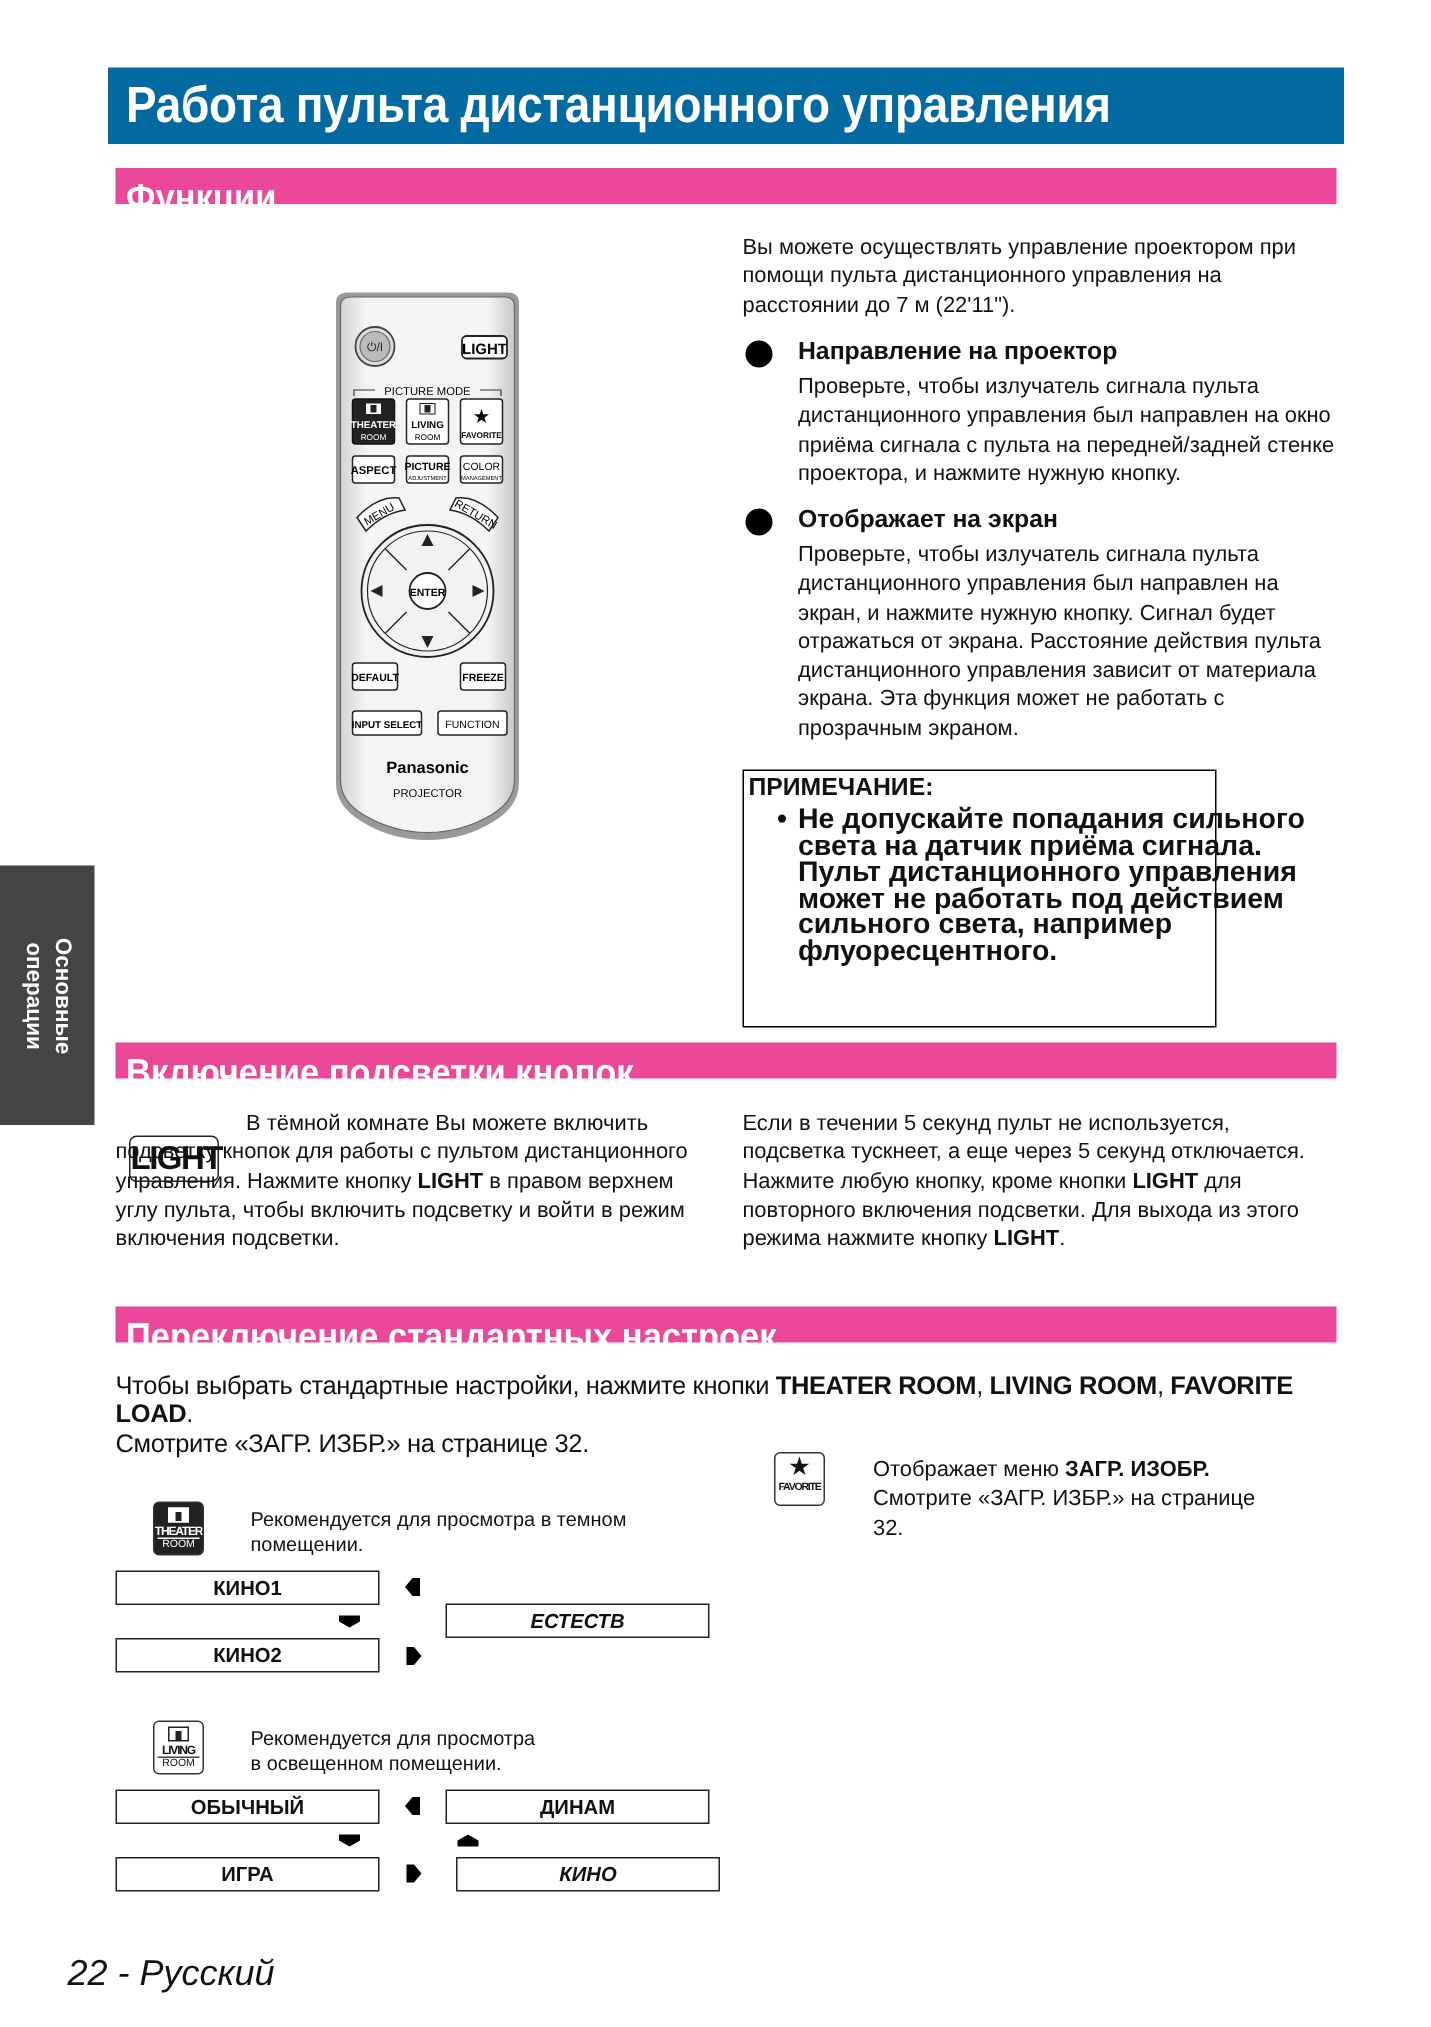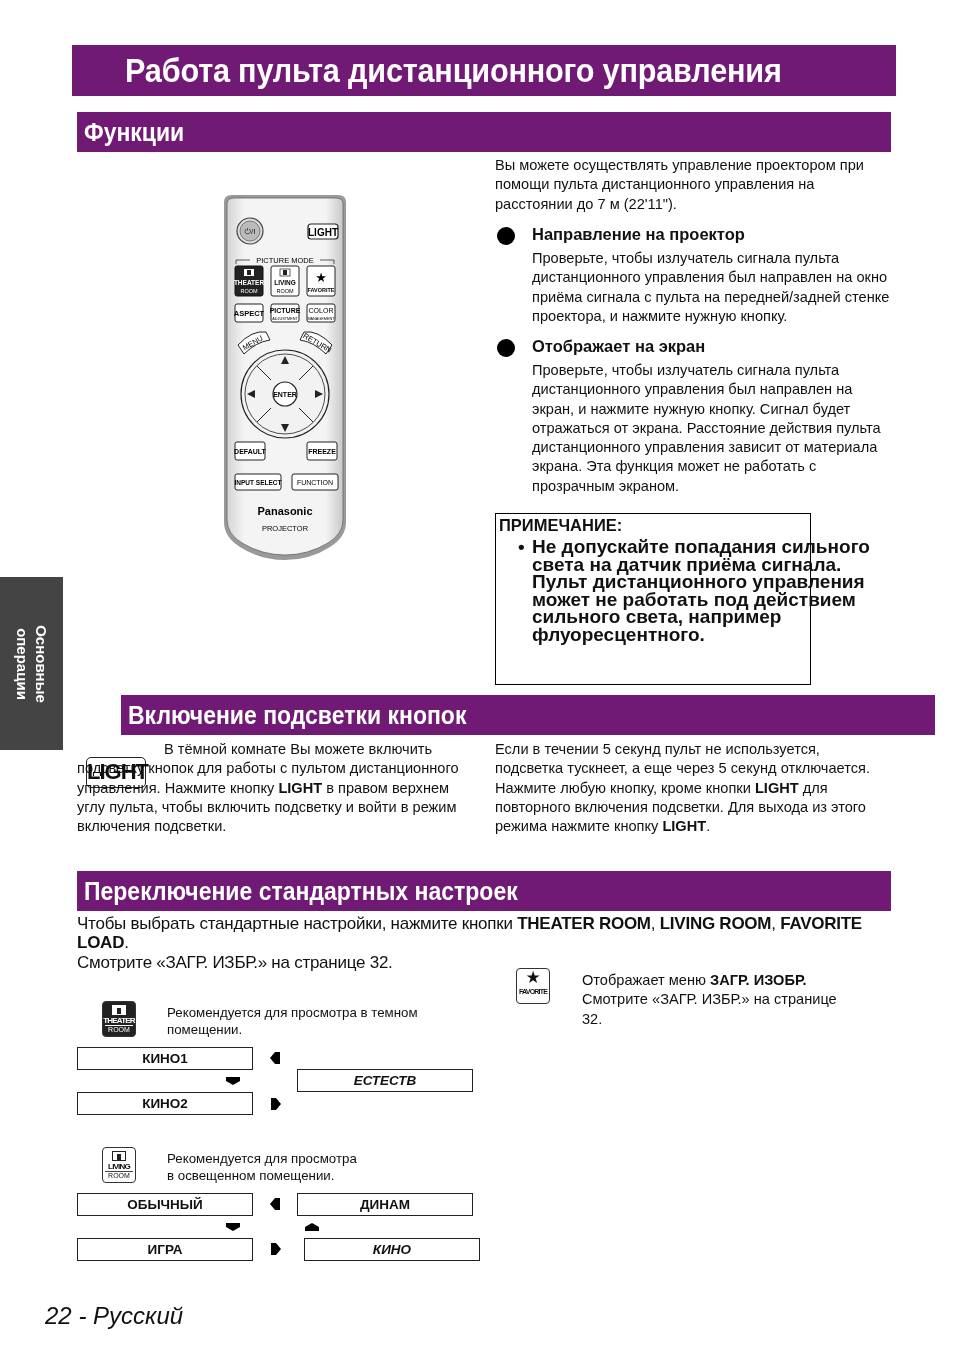--- a/index.html
+++ b/index.html
@@ -4,30 +4,29 @@
 <style>
   * { box-sizing: border-box; margin: 0; padding: 0; }
   body {
     width: 954px; height: 1351px; background: #ffffff; position: relative;
     font-family: "Liberation Sans", sans-serif; color: #111; overflow: hidden;
   }
   .abs { position: absolute; }
 
   
   .title-bar {
-    left: 72px; top: 45px; width: 824px; height: 51px; background: #701a75;
+    left: 72px; top: 45px; width: 824px; height: 51px; background: #0369a1;
     color: #fff; font-weight: bold; font-size: 34px; line-height: 51px;
     padding-left: 12px; white-space: nowrap; letter-spacing: -0.2px;
     transform-origin: left center;
-    text-align: center;
   }
   .title-bar span { display: inline-block; transform: scaleX(0.9); transform-origin: left center; }
 
   .section-bar {
-    left: 77px; width: 814px; height: 40px; background: #701a75; color: #fff;
+    left: 77px; width: 814px; height: 24px; background: #ec4899; color: #fff;
     font-weight: bold; font-size: 25px; line-height: 40px; padding-left: 7px;
     white-space: nowrap;
   }
   .section-bar span { display: inline-block; transform: scaleX(0.92); transform-origin: left center; }
 
   
   .side-tab {
     left: 0; top: 577px; width: 63px; height: 173px; background: #444;
   }
   .side-tab-text {
@@ -221,21 +220,21 @@
   <ul class="note-list">
     <li>Не допускайте попадания сильного света на датчик приёма сигнала. Пульт дистанционного управления может не работать под действием сильного света, например флуоресцентного.</li>
   </ul>
 </div>
 
 <div class="abs side-tab">
   <div class="side-tab-text" style="white-space:pre;">Основные
 операции</div>
 </div>
 
-<div class="abs section-bar" style="top:695px;margin-left:44px;"><span>Включение подсветки кнопок</span></div>
+<div class="abs section-bar" style="top:695px;"><span>Включение подсветки кнопок</span></div>
 
 <div class="abs light-icon">LIGHT</div>
 
 <div class="abs p" style="left:77px; top:740px; width:390px; text-indent:87px;"><span>В тёмной комнате Вы можете включить подсветку кнопок для работы с пультом дистанционного управления. Нажмите кнопку </span><b>LIGHT</b><span> в правом верхнем углу пульта, чтобы включить подсветку и войти в режим включения подсветки.</span></div>
 
 <div class="abs p" style="left:495px; top:740px; width:396px;"><span>Если в течении 5 секунд пульт не используется, подсветка тускнеет, а еще через 5 секунд отключается. Нажмите любую кнопку, кроме кнопки </span><b>LIGHT</b><span> для повторного включения подсветки. Для выхода из этого режима нажмите кнопку </span><b>LIGHT</b><span>.</span></div>
 
 <div class="abs section-bar" style="top:871px;"><span>Переключение стандартных настроек</span></div>
 
 <div class="abs p" style="left:77px; top:914px; width:820px; font-size:17px; letter-spacing:-0.25px;"><span>Чтобы выбрать стандартные настройки, нажмите кнопки </span><b>THEATER ROOM</b><span>, </span><b>LIVING ROOM</b><span>, </span><b>FAVORITE LOAD</b><span>.</span><br><span>Смотрите «ЗАГР. ИЗБР.» на странице 32.</span></div>

